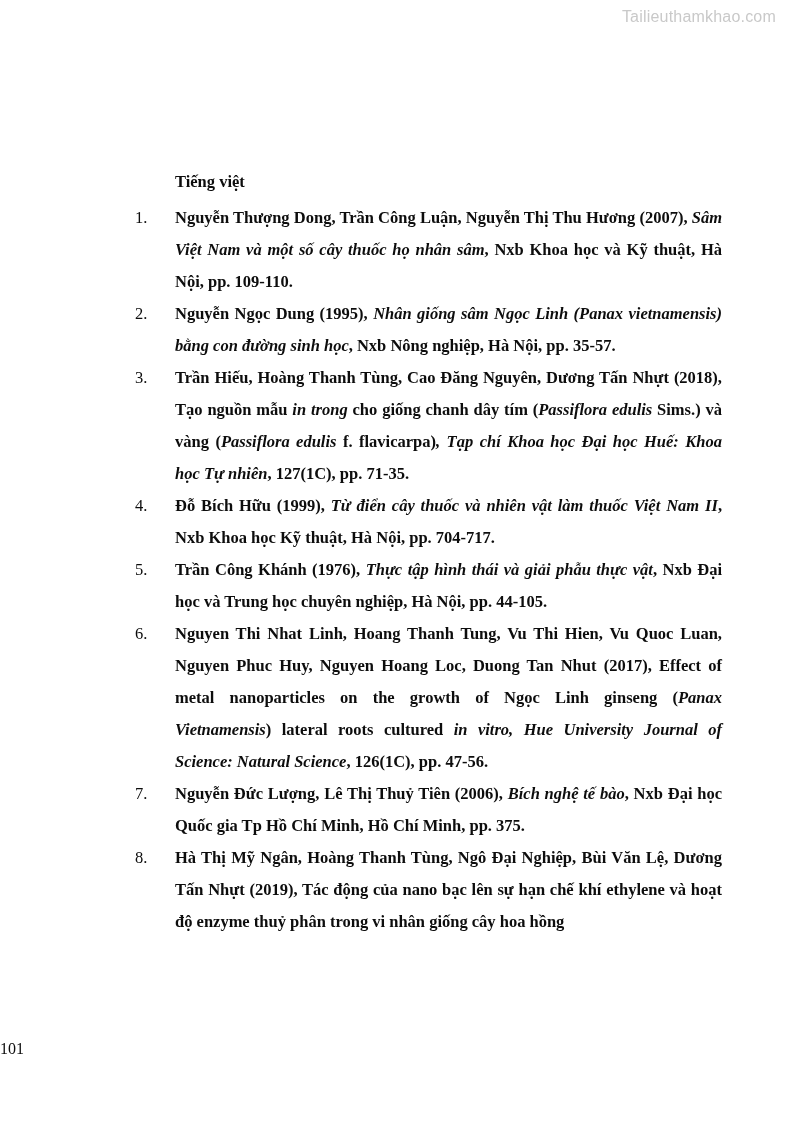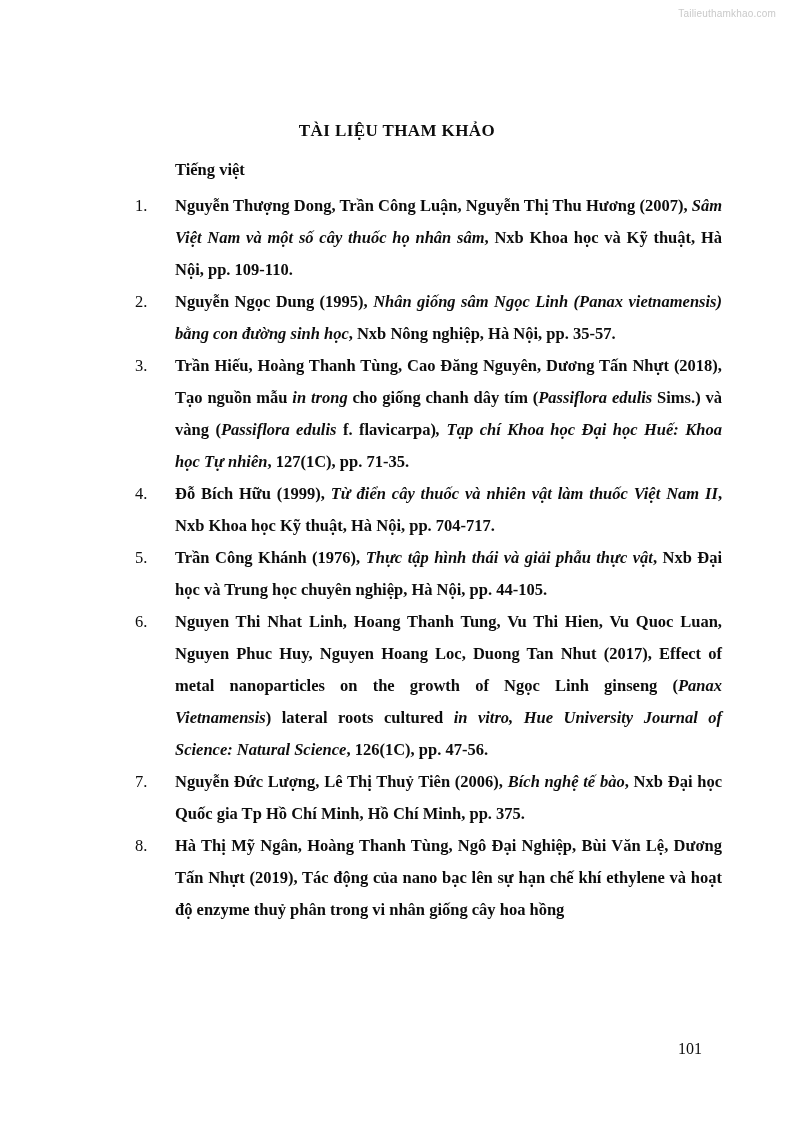--- a/index.html
+++ b/index.html
@@ -14,21 +14,21 @@
     background: #ffffff;
     overflow: hidden;
     font-family: "Liberation Serif", "DejaVu Serif", serif;
     color: #0d0d0d;
   }
   .watermark {
     position: absolute;
     top: 8px;
     right: 18px;
     font-family: "Liberation Sans", "DejaVu Sans", sans-serif;
-    font-size: 10px;
+    font-size: 16px;
     letter-spacing: 0.2px;
     color: #c9c9c9;
     user-select: none;
   }
   .doc-title {
     position: absolute;
     top: 110px;
     left: 0;
     width: 794px;
     text-align: center;
@@ -38,21 +38,21 @@
   }
   .content {
     position: absolute;
     top: 150px;
     left: 135px;
     width: 587px;
   }
   .subheading {
     font-size: 16.5px;
     font-weight: bold;
-    margin: 4px 0 4px 40px;
+    margin: 16px 0 4px 40px;
     line-height: 32px;
   }
   .ref-list {
     list-style: none;
     margin: 0;
     padding: 0;
   }
   .ref-item {
     position: relative;
     padding-left: 40px;
@@ -76,32 +76,31 @@
     font-weight: bold;
   }
   .ref-text i {
     font-style: italic;
   }
   .page-number {
     position: absolute;
     top: 1040px;
     left: 0;
     width: 702px;
-    text-align: right;
+    text-align: left;
     font-size: 16px;
   }
 </style>
 </head>
 <body>
 
 <div class="page">
 
   <div class="watermark">Tailieuthamkhao.com</div>
 
-  <h1 class="doc-title">TÀI LIỆU THAM KHẢO</h1>
 
   <div class="content">
 
     <div class="subheading">Tiếng việt</div>
 
     <ol class="ref-list" id="reference-list">
         <li class="ref-item">
           <span class="ref-num">1.</span>
           <span class="ref-text"><span>Nguyễn Thượng Dong, Trần Công Luận, Nguyễn Thị Thu Hương (2007), </span><i>Sâm Việt Nam và một số cây thuốc họ nhân sâm</i><span>, Nxb Khoa học và Kỹ thuật, Hà Nội, pp. 109-110.</span></span>
         </li>

